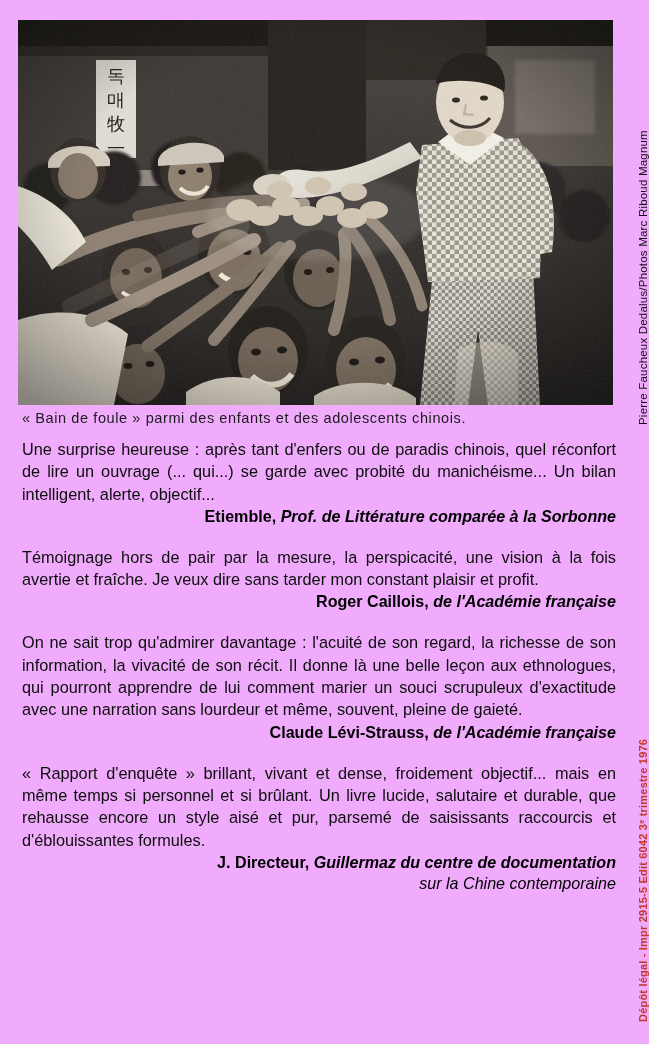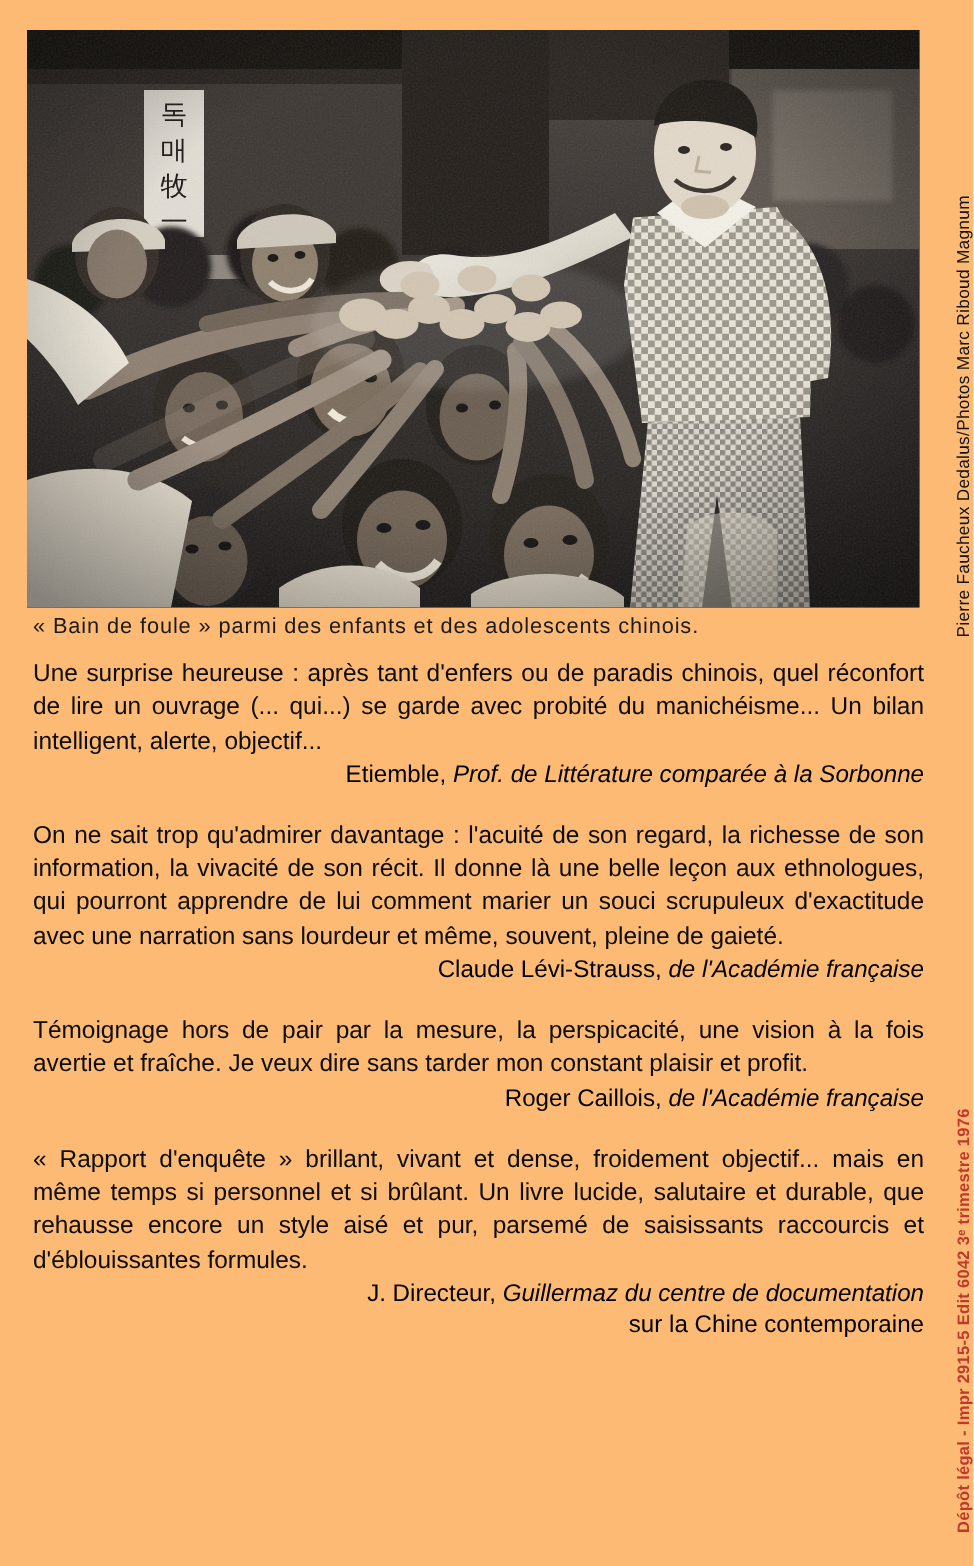--- a/index.html
+++ b/index.html
@@ -15,21 +15,21 @@
     color: #000000;
     overflow: hidden;
     position: relative;
   }
 
   #page {
     position: absolute;
     left: 0; top: 0;
     width: 649px;
     height: 1044px;
-    background: #fdba74;
+    background: #f0abfc;
   }
 
   
   .vertical-rail {
     position: absolute;
     right: 0;
     top: 0;
     width: 36px;
     height: 1044px;
   }
@@ -97,23 +97,23 @@
     text-align: justify;
     text-justify: inter-word;
     color: #0d0d0d;
   }
   .attrib {
     font-size: 16.1px;
     text-align: right;
     margin-top: 1px;
     line-height: 1.3;
   }
-  .attrib .who { font-weight: normal; }
-  .attrib .role { font-style: italic; }
-  .attrib .role2 { display: block; }
+  .attrib .who { font-weight: bold; }
+  .attrib .role { font-style: italic; font-weight: bold; }
+  .attrib .role2 { font-style: italic; display: block; }
 </style>
 </head>
 <body>
 
 <div id="page">
 
   <div class="photo-wrap">
     <svg class="photo-svg" viewBox="0 0 595 385" preserveAspectRatio="none">
       <defs>
         <linearGradient id="wallG" x1="0" y1="0" x2="0" y2="1">
@@ -305,31 +305,31 @@
 
     <div class="quote-block">
       <div class="quote-body">Une surprise heureuse : après tant d'enfers ou de paradis chinois, quel réconfort de lire un ouvrage (... qui...) se garde avec probité du manichéisme... Un bilan intelligent, alerte, objectif...</div>
       <div class="attrib">
         <span class="who">Etiemble,</span>
         <span class="role">Prof. de Littérature comparée à la Sorbonne</span>
       </div>
     </div>
 
     <div class="quote-block">
+      <div class="quote-body">Témoignage hors de pair par la mesure, la perspicacité, une vision à la fois avertie et fraîche. Je veux dire sans tarder mon constant plaisir et profit.</div>
+      <div class="attrib">
+        <span class="who">Roger Caillois,</span>
+        <span class="role">de l'Académie française</span>
+      </div>
+    </div>
+
+    <div class="quote-block">
       <div class="quote-body">On ne sait trop qu'admirer davantage : l'acuité de son regard, la richesse de son information, la vivacité de son récit. Il donne là une belle leçon aux ethnologues, qui pourront apprendre de lui comment marier un souci scrupuleux d'exactitude avec une narration sans lourdeur et même, souvent, pleine de gaieté.</div>
       <div class="attrib">
         <span class="who">Claude Lévi-Strauss,</span>
-        <span class="role">de l'Académie française</span>
-      </div>
-    </div>
-
-    <div class="quote-block">
-      <div class="quote-body">Témoignage hors de pair par la mesure, la perspicacité, une vision à la fois avertie et fraîche. Je veux dire sans tarder mon constant plaisir et profit.</div>
-      <div class="attrib">
-        <span class="who">Roger Caillois,</span>
         <span class="role">de l'Académie française</span>
       </div>
     </div>
 
     <div class="quote-block">
       <div class="quote-body">« Rapport d'enquête » brillant, vivant et dense, froidement objectif... mais en même temps si personnel et si brûlant. Un livre lucide, salutaire et durable, que rehausse encore un style aisé et pur, parsemé de saisissants raccourcis et d'éblouissantes formules.</div>
       <div class="attrib">
         <span class="who">J. Directeur,</span>
         <span class="role">Guillermaz du centre de documentation</span>
         <span class="role2">sur la Chine contemporaine</span>

